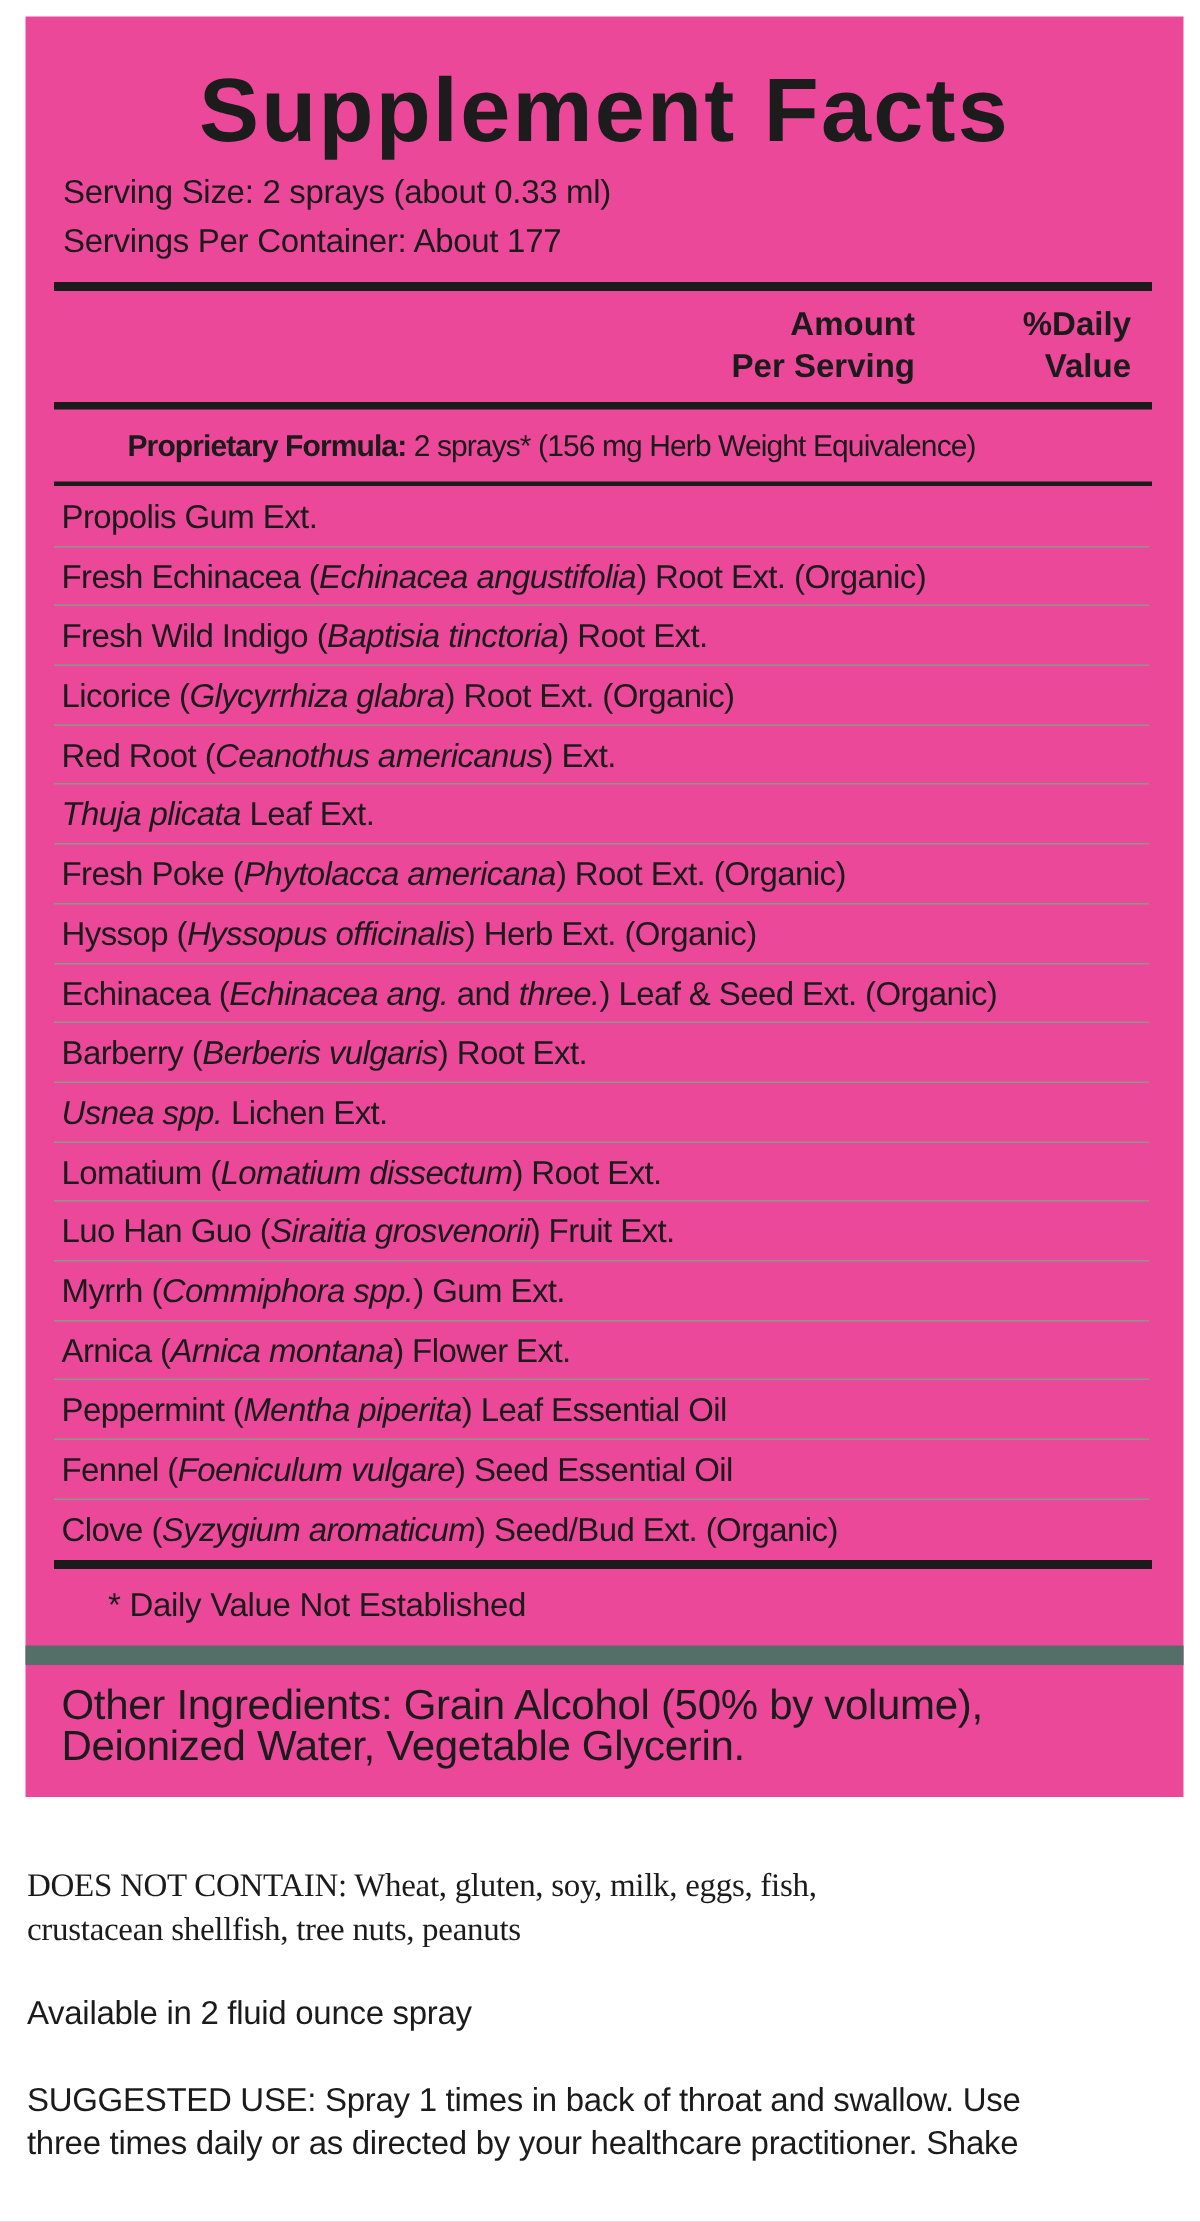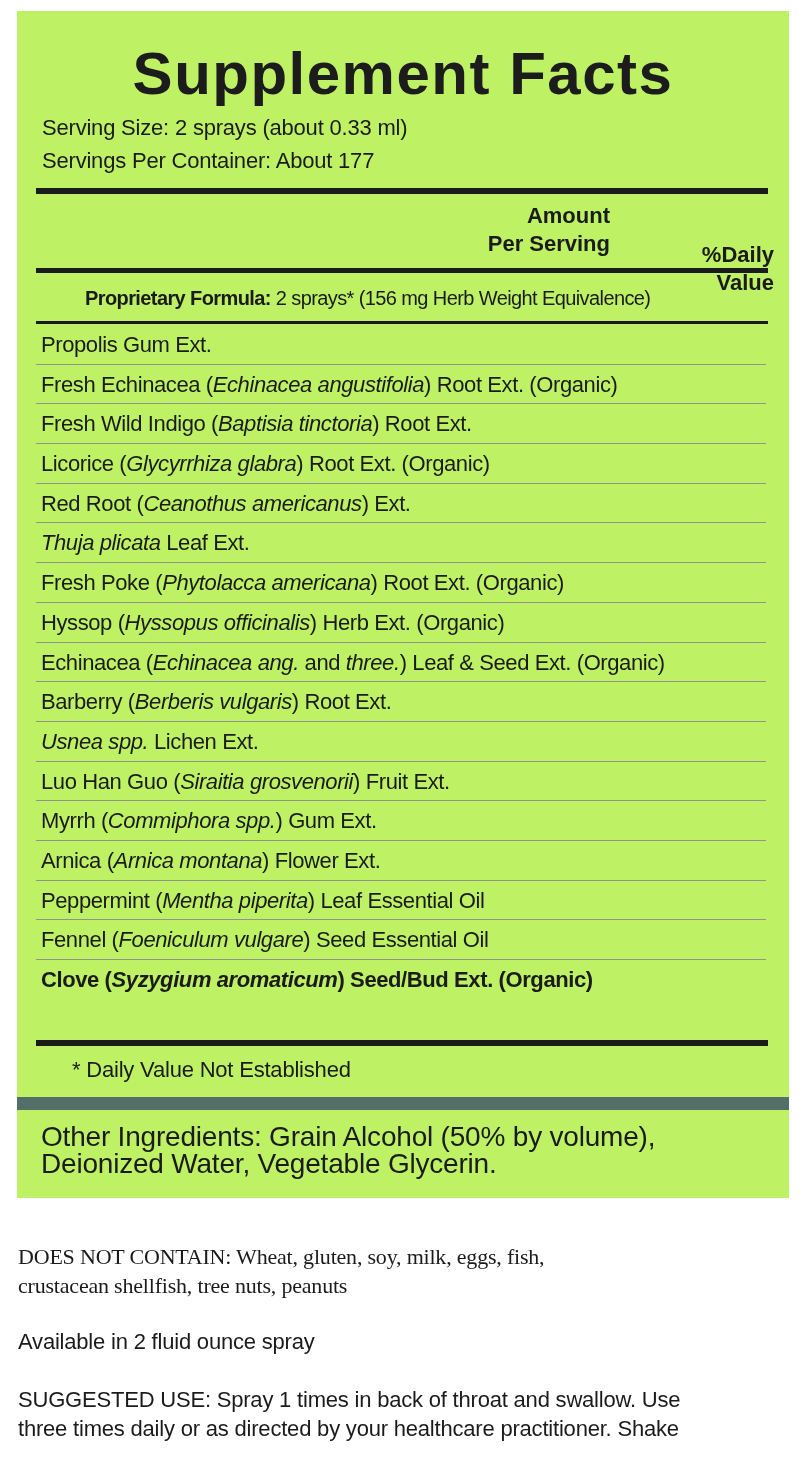--- a/index.html
+++ b/index.html
@@ -1,50 +1,50 @@
 <!DOCTYPE html>
 <html><head>
   <meta charset="utf-8">
   <style>
     html, body { margin: 0; padding: 0; background: #ffffff; }
     body { width: 800px; height: 1481px; position: relative; overflow: hidden;
            font-family: "Liberation Sans", sans-serif; color: #1b1b1b; }
-    .panel { position: absolute; left: 17px; top: 11px; width: 772px; height: 1187px; background: #bef264; }
+    .panel { position: absolute; left: 17px; top: 11px; width: 772px; height: 1187px; background: #ec4899; }
     .title { position: absolute; left: 0; width: 772px; top: 30px; text-align: center;
              font-weight: bold; font-size: 60px; line-height: 66px; letter-spacing: 1.5px; color: #1c1c1c; }
     .serving { position: absolute; left: 25px; font-size: 22px; line-height: 28px; letter-spacing: -0.2px; }
     .rule { position: absolute; left: 19px; width: 732px; background: #1b1b1b; }
     .hdr { position: absolute; font-weight: bold; font-size: 22px; line-height: 28px; text-align: right; }
     .prop { position: absolute; left: 24px; top: 274px; font-size: 20px; line-height: 26px; letter-spacing: -0.6px; white-space: nowrap; margin-left: 44px; }
     .prop b { font-weight: bold; }
     .rows { position: absolute; left: 19px; top: 314px; width: 730px; }
     .row { height: 38.7px; border-bottom: 1.3px solid #8e968c; box-sizing: content-box;
            font-size: 22px; line-height: 40px; padding-left: 5px; white-space: nowrap; letter-spacing: -0.4px; }
-    .row.last { border-bottom: none; font-weight: bold; }
+    .row.last { border-bottom: none; }
     .row i { font-style: italic; }
     .footnote { position: absolute; left: 24px; top: 1044px; font-size: 22px; line-height: 30px; letter-spacing: -0.2px; margin-left: 31px; }
     .band { position: absolute; left: 0; top: 1086px; width: 772px; height: 13px; background: #546e68; }
     .other { position: absolute; left: 24px; top: 1112px; width: 720px; font-size: 28px; line-height: 27px; letter-spacing: -0.2px; }
     .below { position: absolute; left: 18px; width: 775px; font-size: 22px; line-height: 29px; letter-spacing: -0.2px; color: #1b1b1b; }
   </style>
 </head>
 <body>
 
 <div class="panel">
   <div class="title">Supplement Facts</div>
   <div class="serving" style="top:103px;">Serving Size: 2 sprays (about 0.33 ml)</div>
   <div class="serving" style="top:136px;">Servings Per Container: About 177</div>
 
   <div class="rule" style="top:177px;height:6px;"></div>
 
   <div class="hdr" style="top:191px; left:380px; width:213px;">
     <div>Amount</div>
     <div>Per Serving</div>
   </div>
-  <div class="hdr" style="top:191px; left:640px; width:117px;margin-top:39px;">
+  <div class="hdr" style="top:191px; left:620px; width:117px;">
     <div>%Daily</div>
     <div>Value</div>
   </div>
 
   <div class="rule" style="top:257px;height:5px;"></div>
 
   <div class="prop"><b>Proprietary Formula:</b><span> 2 sprays* (156 mg Herb Weight Equivalence)</span></div>
 
   <div class="rule" style="top:310px;height:3px;"></div>
 
@@ -53,20 +53,21 @@
     <div class="row"><span>Fresh Echinacea (</span><i>Echinacea angustifolia</i><span>) Root Ext. (Organic)</span></div>
     <div class="row"><span>Fresh Wild Indigo (</span><i>Baptisia tinctoria</i><span>) Root Ext.</span></div>
     <div class="row"><span>Licorice (</span><i>Glycyrrhiza glabra</i><span>) Root Ext. (Organic)</span></div>
     <div class="row"><span>Red Root (</span><i>Ceanothus americanus</i><span>) Ext.</span></div>
     <div class="row"><i>Thuja plicata</i><span> Leaf Ext.</span></div>
     <div class="row"><span>Fresh Poke (</span><i>Phytolacca americana</i><span>) Root Ext. (Organic)</span></div>
     <div class="row"><span>Hyssop (</span><i>Hyssopus officinalis</i><span>) Herb Ext. (Organic)</span></div>
     <div class="row"><span>Echinacea (</span><i>Echinacea ang.</i><span> and </span><i>three.</i><span>) Leaf &amp; Seed Ext. (Organic)</span></div>
     <div class="row"><span>Barberry (</span><i>Berberis vulgaris</i><span>) Root Ext.</span></div>
     <div class="row"><i>Usnea spp.</i><span> Lichen Ext.</span></div>
+    <div class="row"><span>Lomatium (</span><i>Lomatium dissectum</i><span>) Root Ext.</span></div>
     <div class="row"><span>Luo Han Guo (</span><i>Siraitia grosvenorii</i><span>) Fruit Ext.</span></div>
     <div class="row"><span>Myrrh (</span><i>Commiphora spp.</i><span>) Gum Ext.</span></div>
     <div class="row"><span>Arnica (</span><i>Arnica montana</i><span>) Flower Ext.</span></div>
     <div class="row"><span>Peppermint (</span><i>Mentha piperita</i><span>) Leaf Essential Oil</span></div>
     <div class="row"><span>Fennel (</span><i>Foeniculum vulgare</i><span>) Seed Essential Oil</span></div>
     <div class="row last"><span>Clove (</span><i>Syzygium aromaticum</i><span>) Seed/Bud Ext. (Organic)</span></div>
   </div>
 
   <div class="rule" style="top:1029px;height:6px;"></div>
 

